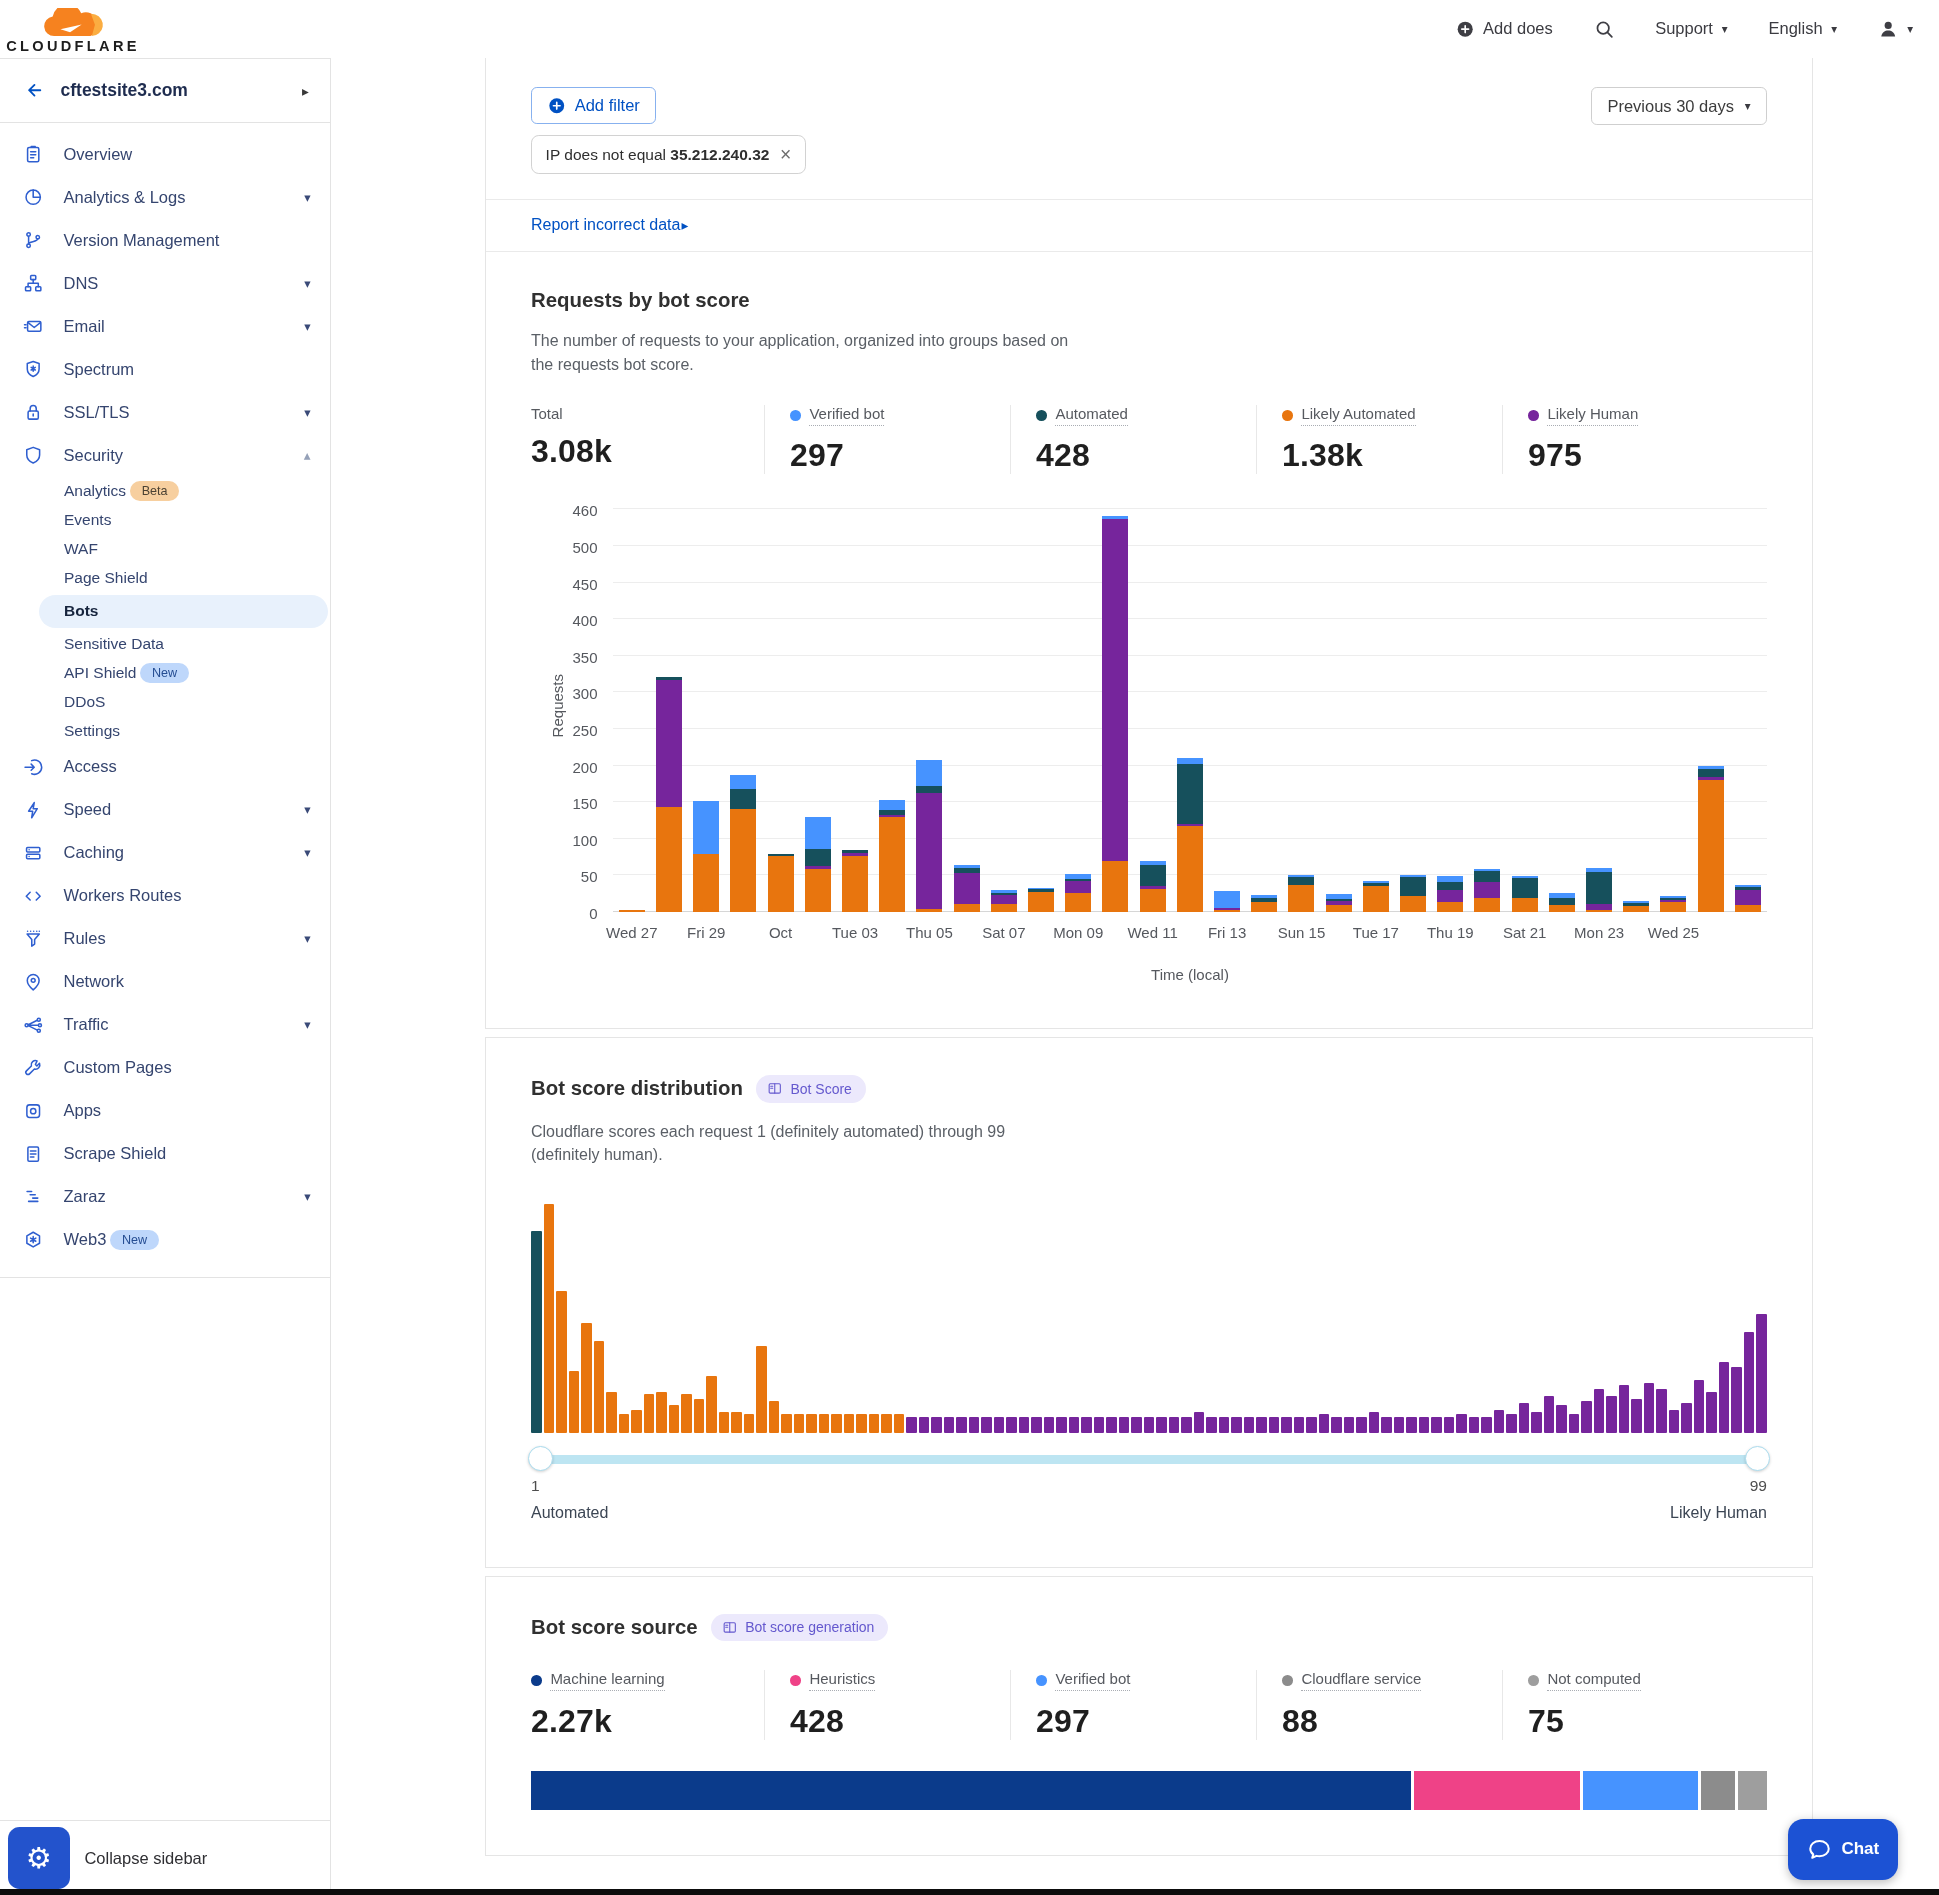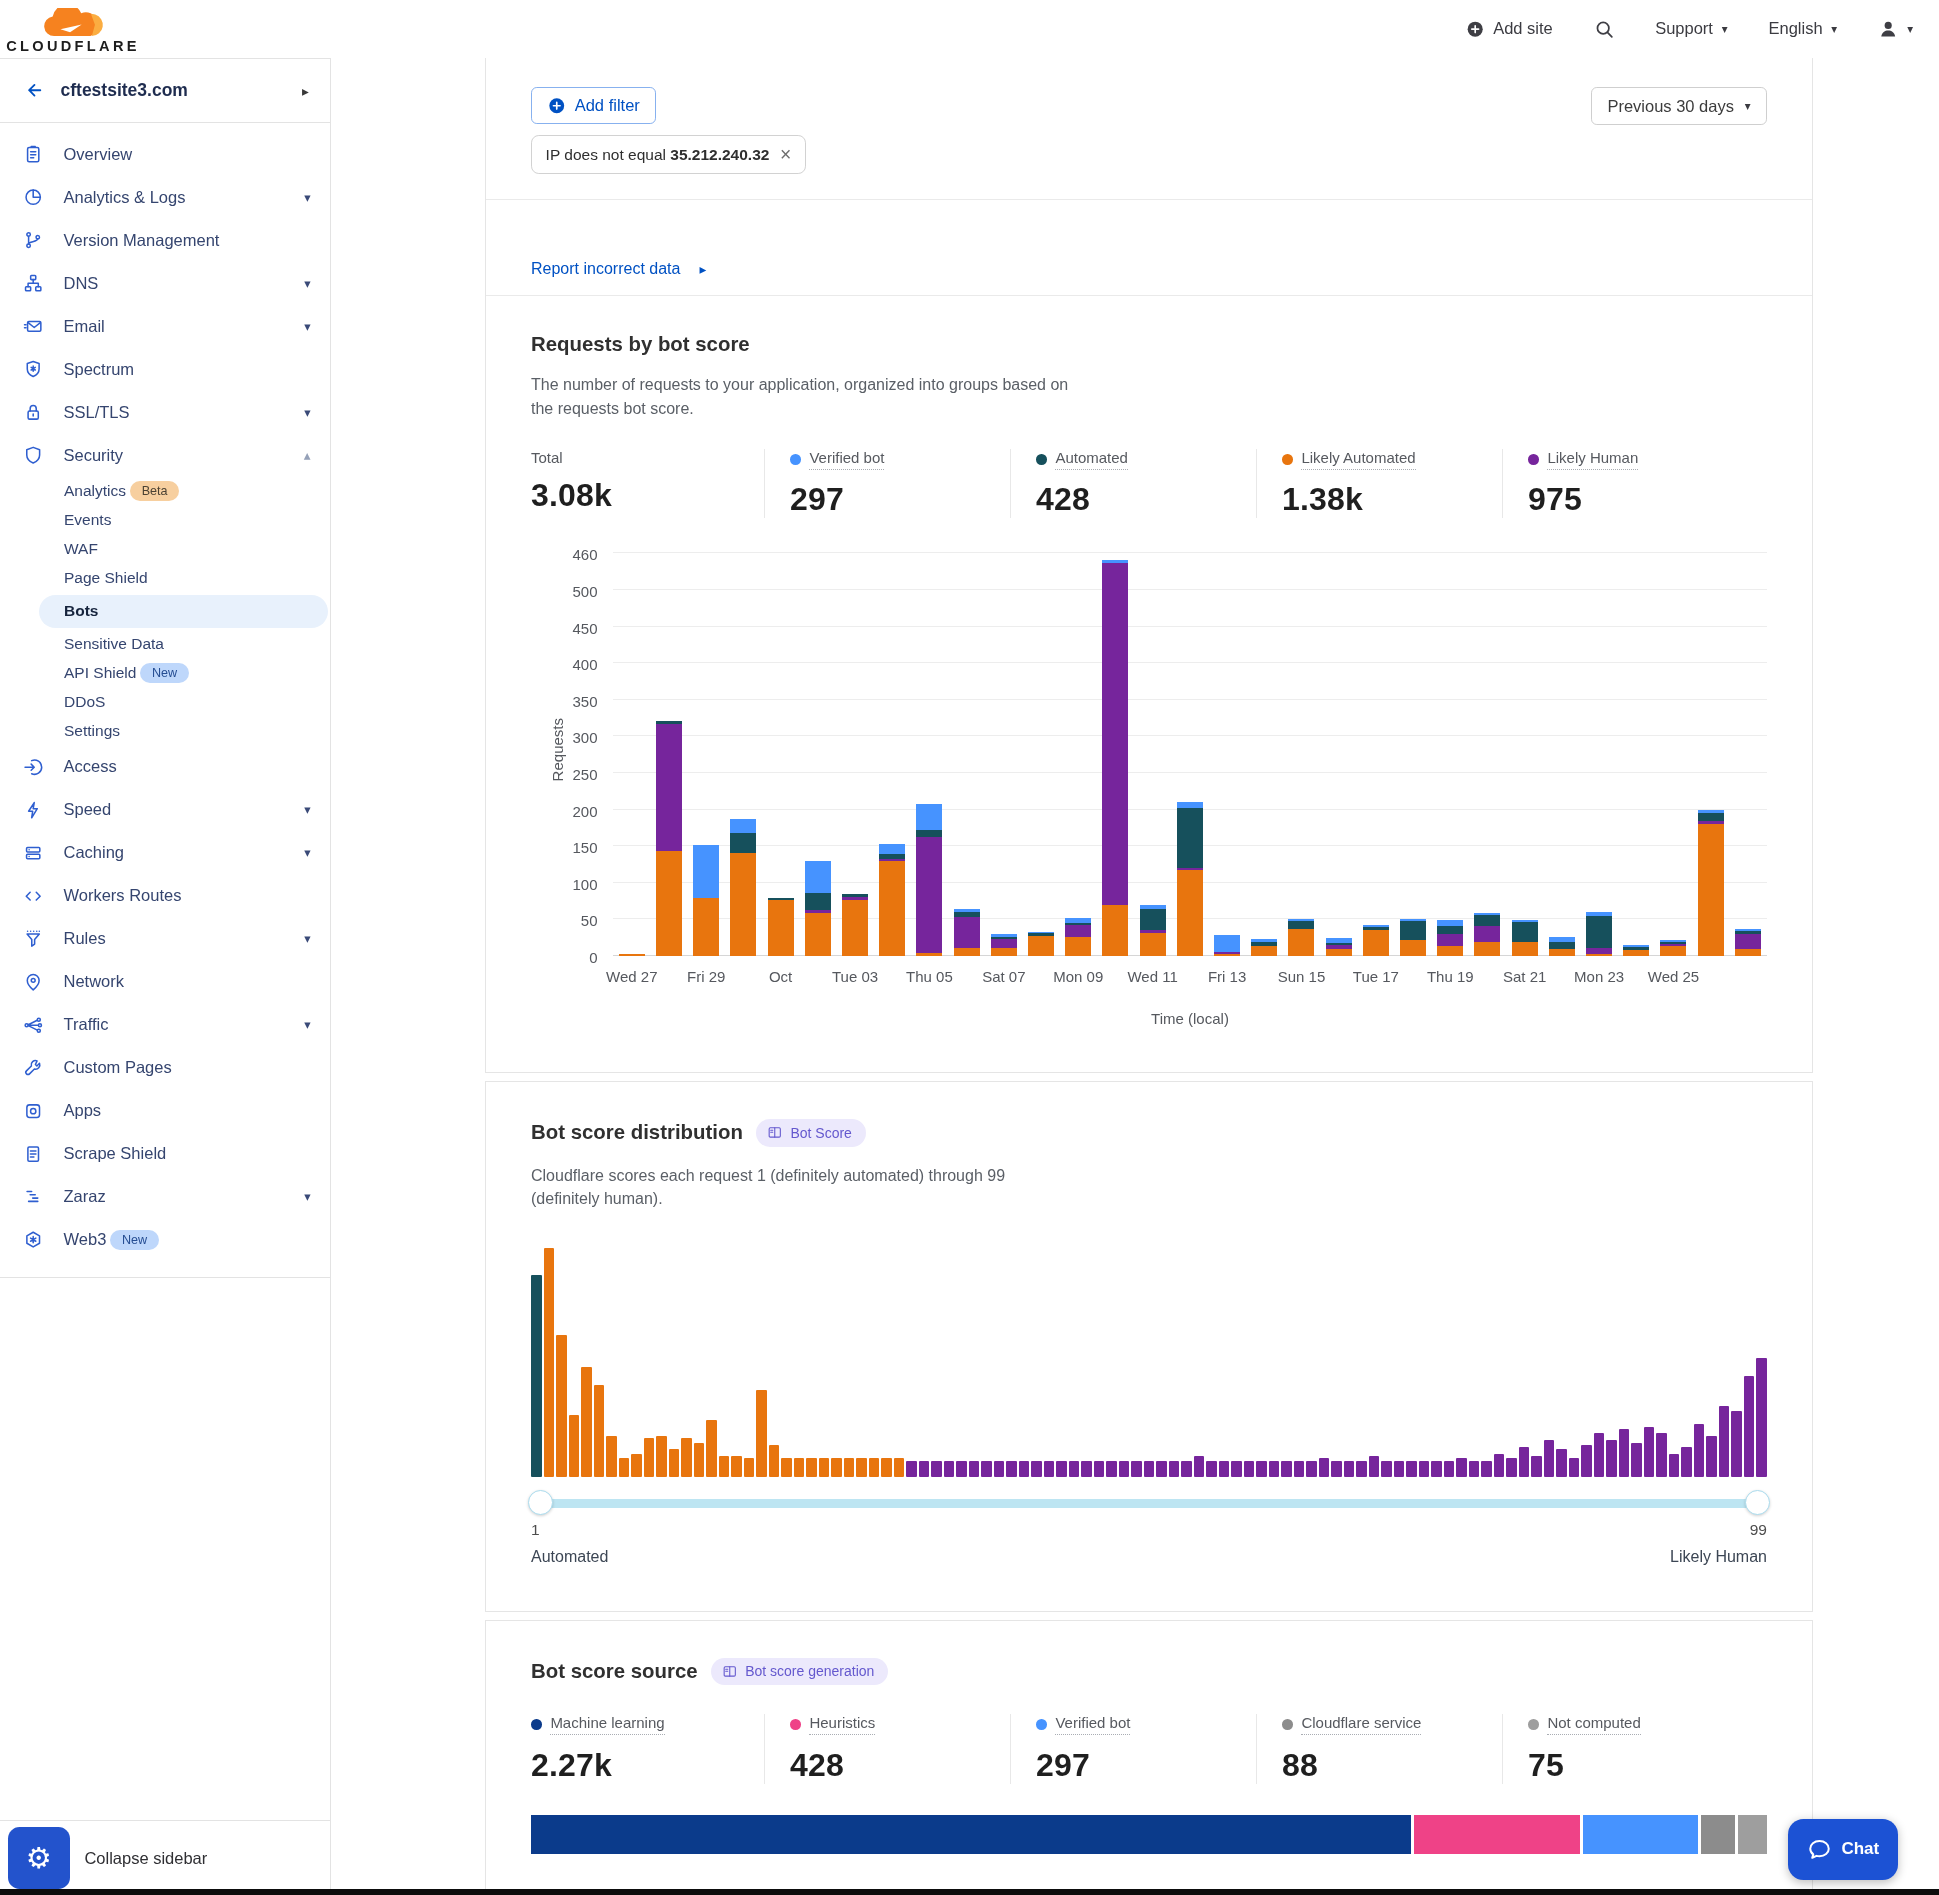--- a/index.html
+++ b/index.html
@@ -41,21 +41,21 @@
   .card { border:1px solid #e5e5e5; background:#fff; }
   .card + .card { margin-top:7.8px; }
   .card1 { border-top:none; }
   .filter-bar { display:flex; justify-content:space-between; align-items:flex-start; padding:29px 45px 25px; }
   .btn-add-filter { display:inline-flex; align-items:center; gap:9.7px; border:1px solid #87b1ef; color:#0051c3; font-size:16.5px; padding:7.8px 15.5px; border-radius:5.8px; background:#fff; cursor:pointer; }
   .chip { margin-top:11.6px; display:inline-flex; align-items:center; gap:10.7px; border:1px solid #d2d2d2; border-radius:7.8px; padding:8.7px 13.6px; font-size:15.5px; color:#2f2f2f; background:#fff; }
   .chip b { font-weight:700; }
   .chip .x { color:#6e6e6e; font-size:19.4px; line-height:1; cursor:pointer; }
   .btn-range { border:1px solid #cfcfcf; border-radius:5.8px; padding:8.7px 15.5px; font-size:16.5px; color:#3c3c3c; display:flex; gap:10.7px; align-items:center; background:#fff; cursor:pointer; }
   .report-row { border-top:1px solid #eaeaea; border-bottom:1px solid #eaeaea; padding:16.5px 45px; }
-  .report-link { color:#0051c3; display:inline-flex; align-items:center; gap:19px; font-size:16px; cursor:pointer;margin-top:44px; }
+  .report-link { color:#0051c3; display:inline-flex; align-items:center; gap:1px; font-size:16px; cursor:pointer; }
   .report-link .rcaret { font-size:13.6px; }
   .section { padding:37px 45px 45px; }
   .sec-title { font-size:20.4px; font-weight:700; color:#303030; margin:0; display:flex; align-items:center; gap:13.6px; }
   .sec-desc { margin-top:17.5px; font-size:16px; line-height:1.45; color:#5a5f66; max-width:543px; }
   .badge-pill { background:#ece9fc; color:#6458ce; font-size:14px; font-weight:400; padding:5.8px 13.6px 5.8px 10.7px; border-radius:969px; display:inline-flex; align-items:center; gap:7.8px; cursor:pointer; }
   
   .stats-row { display:flex; margin-top:29px; }
   .stat { width:246px; }
   .stat:first-child { width:233px; }
   .stat + .stat { border-left:1px solid #e8e8e8; padding-left:25px; }
@@ -103,21 +103,21 @@
       <path d="M20 22l22-5-12 8z" fill="#fff"></path>
     </svg>
     <span class="logo-word">CLOUDFLARE</span>
   </div>
   <nav class="topnav">
     <span class="titem">
       <svg width="18.4" height="18.4" viewBox="0 0 20 20">
           <circle cx="10" cy="10" r="8.2" fill="#3e3e44"></circle>
           <path d="M10 6.3v7.4M6.3 10h7.4" stroke="#fff" stroke-width="1.8" stroke-linecap="round"></path>
         </svg>
-      <span>Add site</span>
+      <span>Add does</span>
     </span>
     <span class="titem">
       <svg width="20.4" height="20.4" viewBox="0 0 20 20" fill="none" stroke="#3e3e44" stroke-width="1.7" stroke-linecap="round">
           <circle cx="9" cy="9" r="5.6"></circle>
           <path d="M13.2 13.2l4.3 4.3"></path>
         </svg>
     </span>
     <span class="titem">
       <span>Support</span>
       <span class="tcaret">▾</span>

